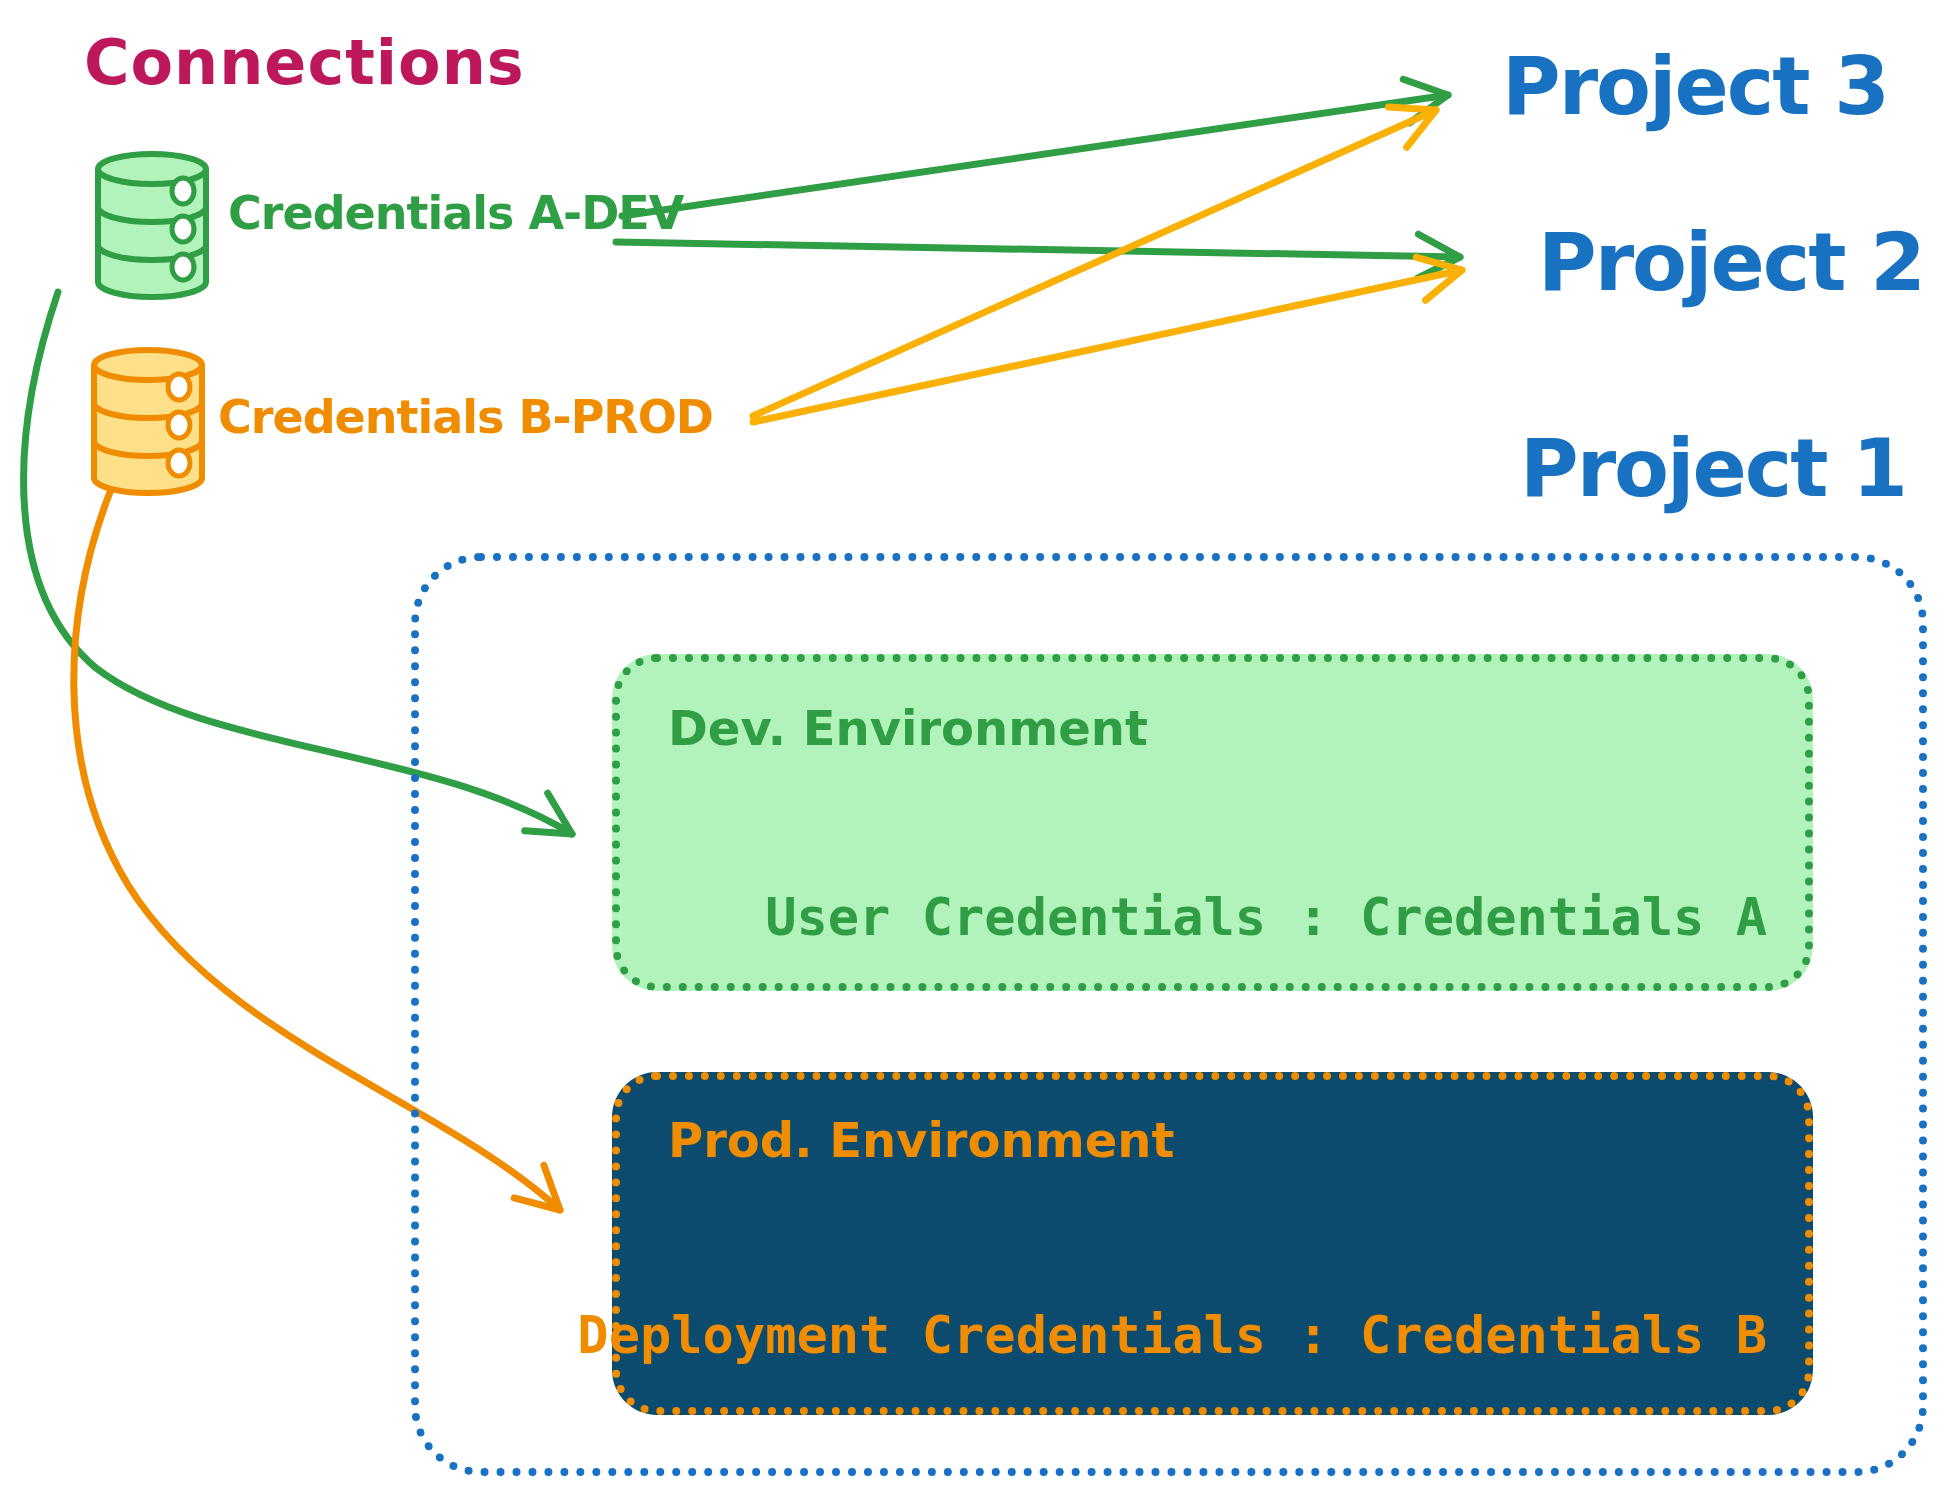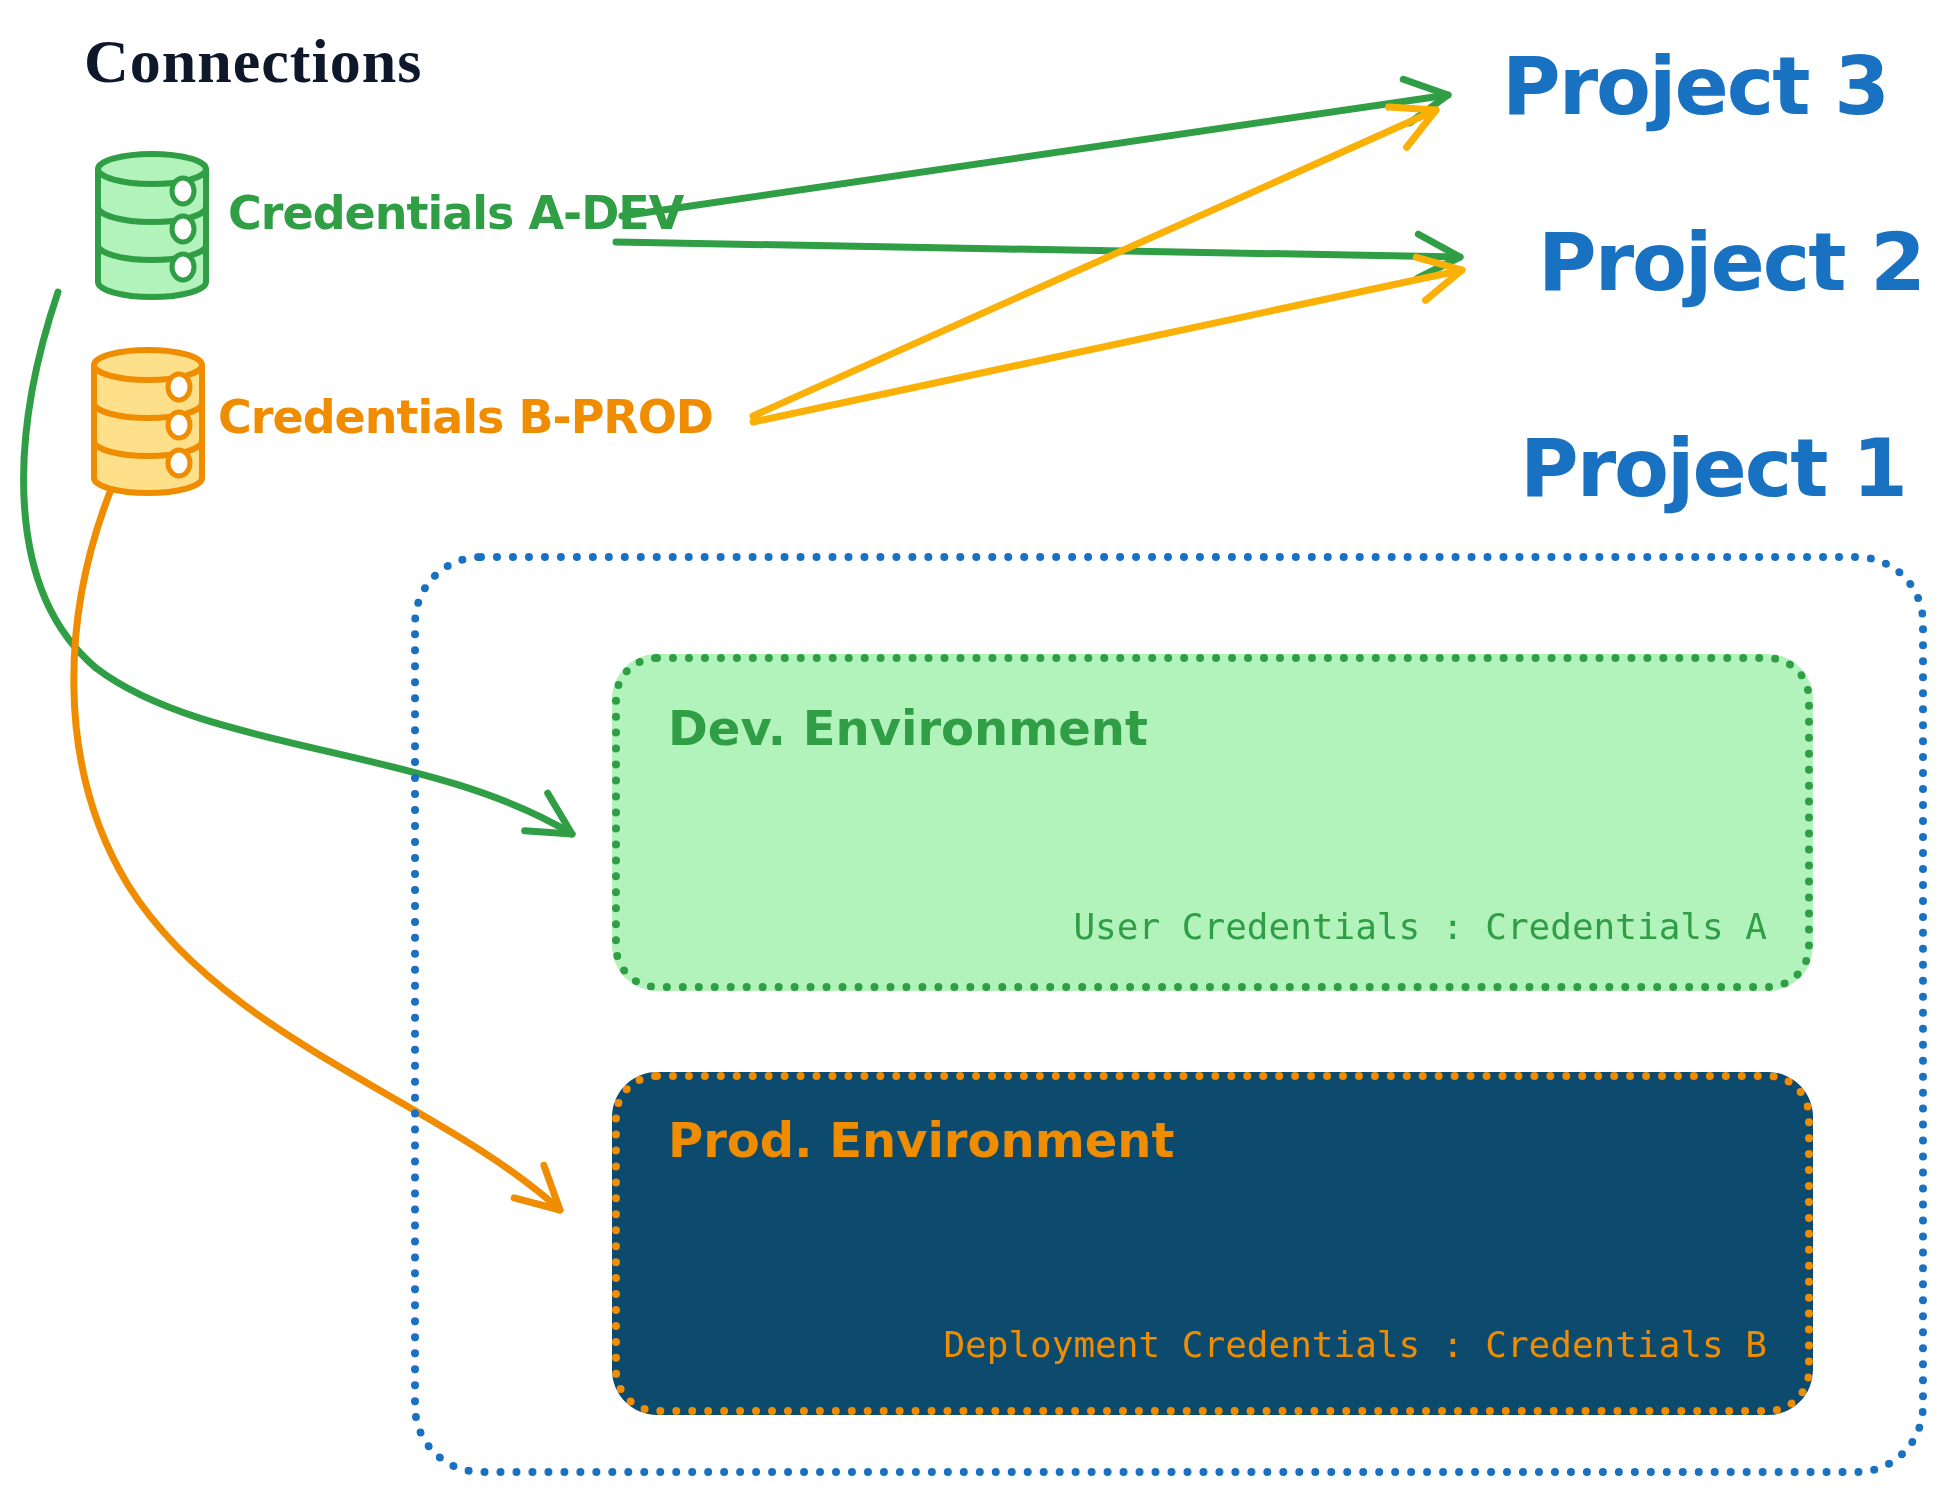--- a/index.html
+++ b/index.html
@@ -8,23 +8,22 @@
     width:1948px;
     height:1506px;
     background:#ffffff;
     overflow:hidden;
     font-family:"DejaVu Sans", sans-serif;
   }
   .abs{position:absolute;}
   .hand{font-weight:700;letter-spacing:-1px;}
   #diagram-title{
     left:84px;top:26px;
-    font-size:62px;color:#0f172a;
+    font-size:62px;color:#be185d;
     letter-spacing:1px;
-    font-family:Liberation Serif, serif;
   }
   .conn-label{font-size:46px;}
   #conn-a-label{left:228px;top:186px;color:#2f9e44;}
   #conn-b-label{left:218px;top:390px;color:#f08c00;}
   .project-label{
     font-size:80px;color:#1971c2;letter-spacing:-2px;
   }
   #project-3{left:1502px;top:40px;}
   #project-2{left:1538px;top:216px;}
   #project-1{left:1520px;top:422px;}
@@ -50,21 +49,21 @@
   }
   .env-title{
     position:absolute;left:48px;top:38px;
     font-size:48px;font-weight:700;letter-spacing:0px;text-align:right;
   }
   #dev-box .env-title{color:#2f9e44;}
   #prod-box .env-title{color:#f08c00;top:32px;}
   .env-cred{
     position:absolute;right:38px;bottom:36px;
     font-family:"DejaVu Sans Mono", monospace;
-    font-size:36px;font-weight:400;
+    font-size:52px;font-weight:700;
     white-space:nowrap;
   }
   #dev-box .env-cred{color:#2f9e44;}
   #prod-box .env-cred{color:#f08c00;bottom:42px;}
   #arrow-layer{
     position:absolute;left:0;top:0;width:1948px;height:1506px;
     pointer-events:none;
   }
   #db-a{left:88px;top:148px;}
   #db-b{left:84px;top:344px;}

